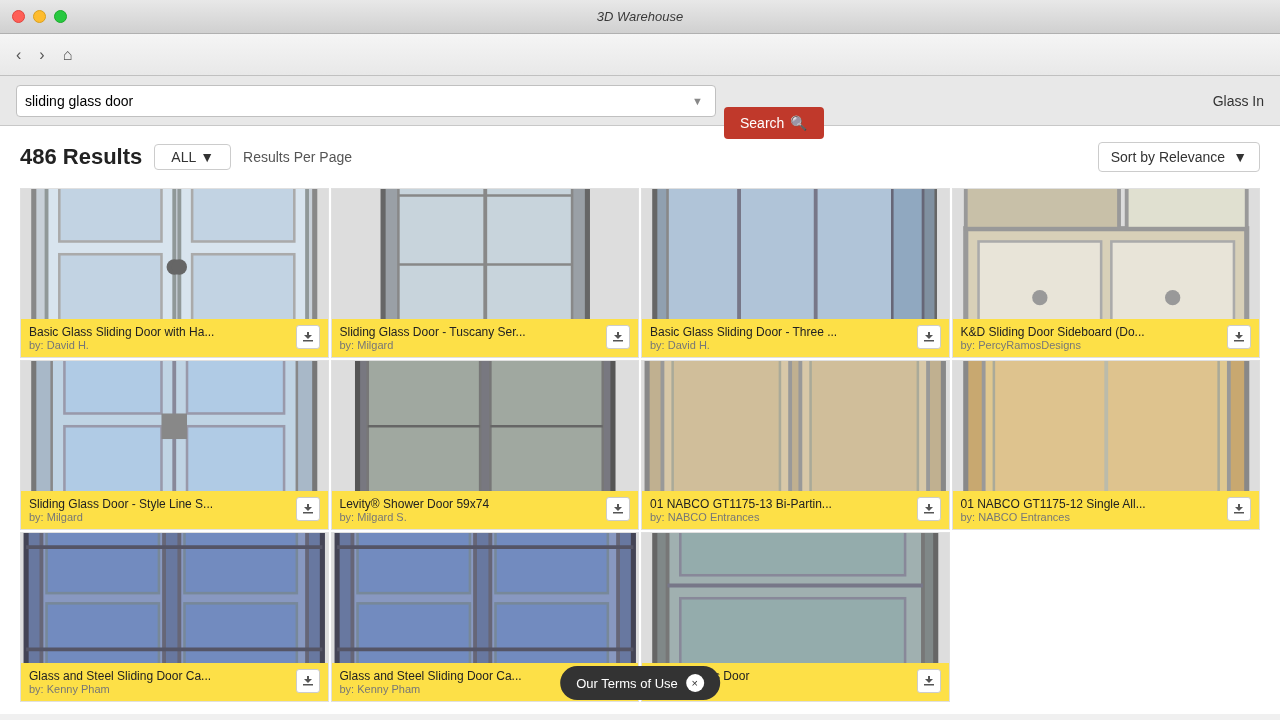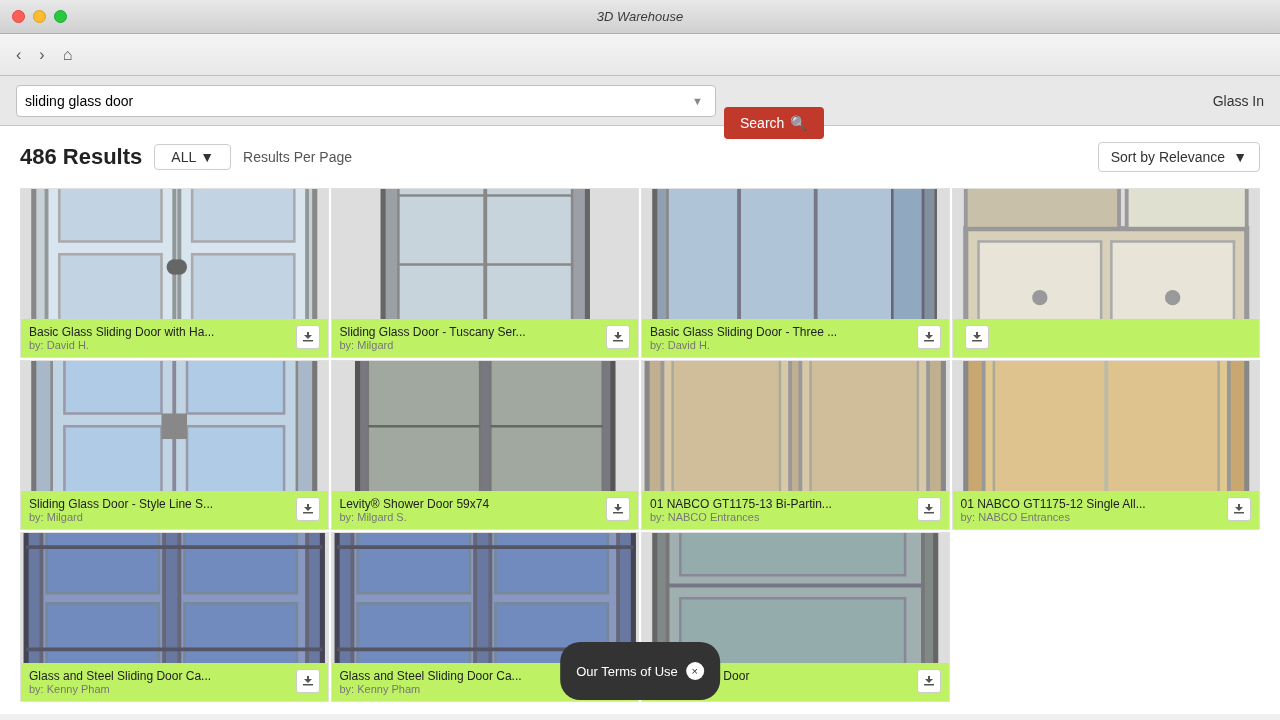--- a/index.html
+++ b/index.html
@@ -158,21 +158,21 @@
       justify-content: center;
     }
 
     
     .grid {
       display: grid;
       grid-template-columns: repeat(4, 1fr);
       gap: 2px;
     }
     .grid-item {
-      background: #bef264;
+      background: #fde047;
       border: 1px solid #e0e0e0;
       cursor: pointer;
       position: relative;
       overflow: hidden;
     }
     .item-image {
       width: 100%;
       height: 130px;
       background: #ddd;
       display: flex;
@@ -219,21 +219,21 @@
     }
 
     
     .toast {
       position: fixed;
       bottom: 20px;
       left: 50%;
       transform: translateX(-50%);
       background: #333;
       color: white;
-      padding: 20px 16px;
+      padding: 8px 16px;
       border-radius: 20px;
       font-size: 13px;
       display: flex;
       align-items: center;
       gap: 8px;
       z-index: 100;
     }
     .toast-close {
       background: white;
       color: #333;
@@ -381,20 +381,24 @@
     <rect x="10" y="55" width="48" height="45" fill="#e8e4d8" stroke="#aaa" stroke-width="1"></rect>
     <rect x="62" y="55" width="48" height="45" fill="#e8e4d8" stroke="#aaa" stroke-width="1"></rect>
     <rect x="5" y="30" width="60" height="20" fill="#c8c0a8" stroke="#999" stroke-width="1.5"></rect>
     <rect x="68" y="30" width="47" height="20" fill="#e0e0d0" stroke="#999" stroke-width="1.5"></rect>
     <circle cx="34" cy="77" r="3" fill="#999"></circle>
     <circle cx="86" cy="77" r="3" fill="#999"></circle>
     <rect x="0" y="105" width="120" height="8" fill="#c0b890" stroke="#999" stroke-width="1"></rect>
   </svg>
         </div>
         <div class="item-info">
+          <div class="item-text">
+            <div class="item-title">K&amp;D Sliding Door Sideboard (Do...</div>
+            <div class="item-author">by: PercyRamosDesigns</div>
+          </div>
           <button class="download-btn">
             <svg width="12" height="12" viewBox="0 0 12 12">
               <path d="M6 8L2 4h3V1h2v3h3L6 8z" fill="#555"></path>
               <rect x="1" y="9" width="10" height="1.5" fill="#555"></rect>
             </svg>
           </button>
         </div>
       </div>
       <div class="grid-item">
         <div class="item-image">

